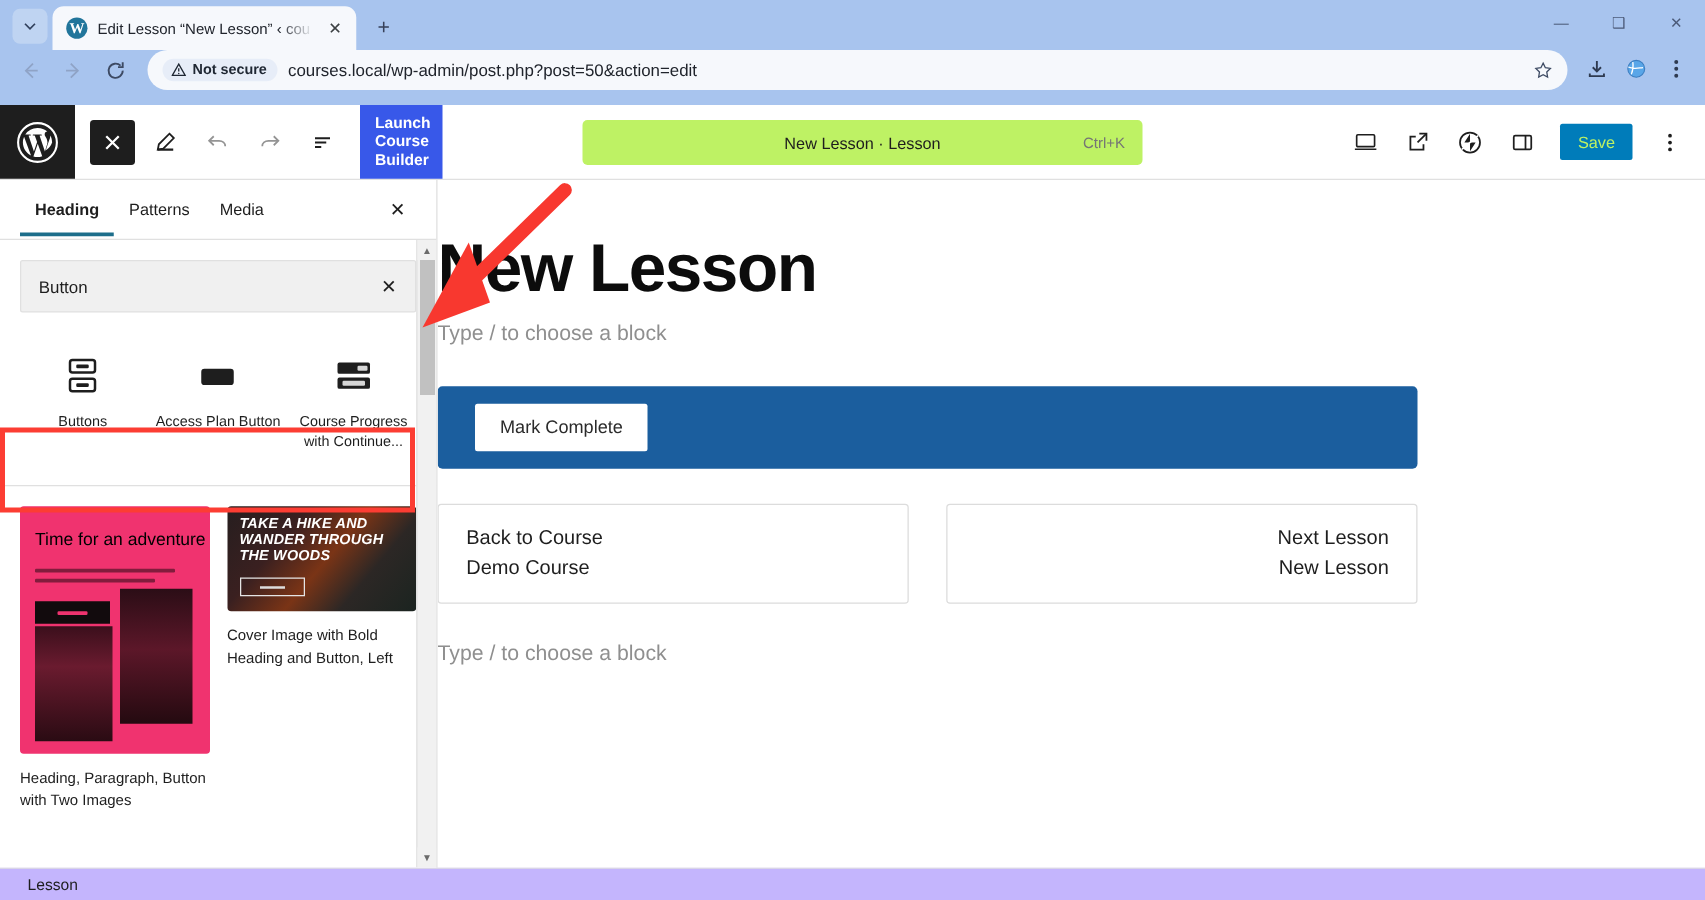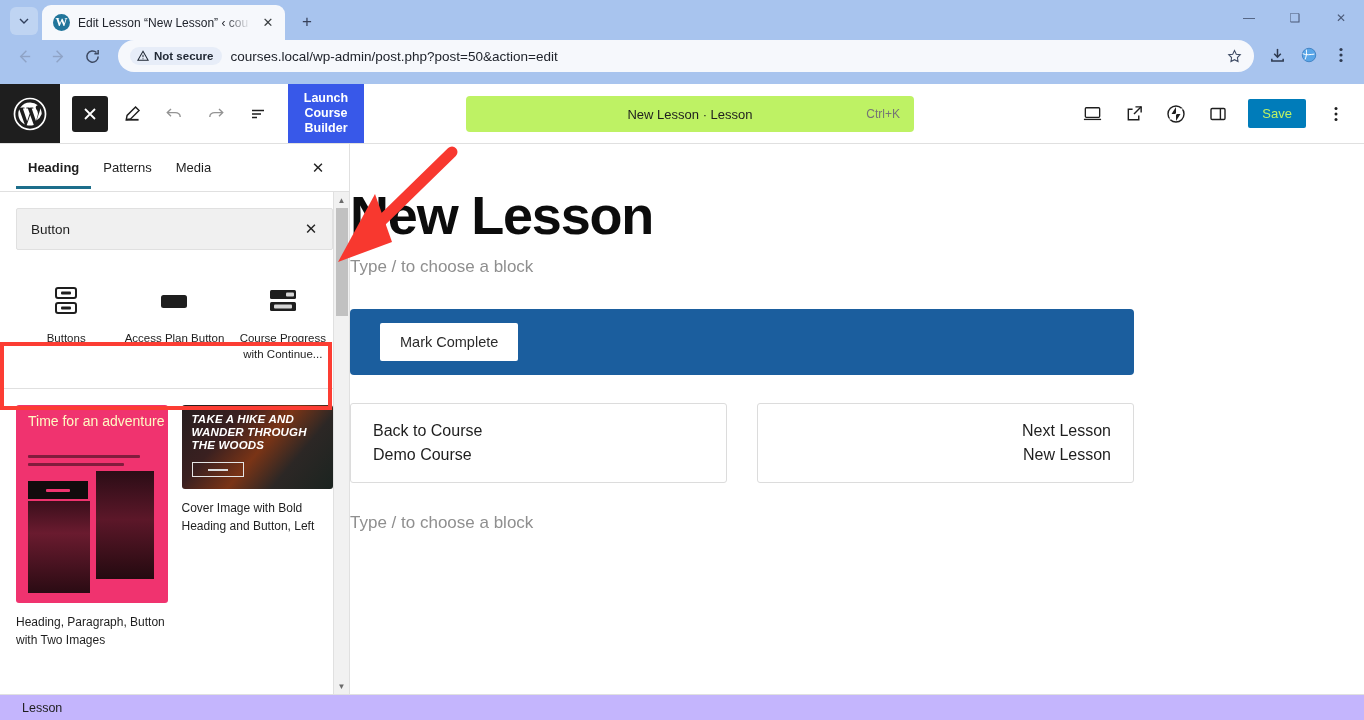--- a/index.html
+++ b/index.html
@@ -187,21 +187,21 @@
     color: #fff;
     font-size: 12.5px;
     line-height: 15px;
     font-weight: 600;
     text-align: center;
     padding: 8px 12px;
     margin-left: 12px;
     align-self: stretch;
     display: flex; flex-direction: column; justify-content: center;
     cursor: pointer;
-    width: 76px;
+    width: 66px;
   }
   .cmdbar {
     position: absolute;
     left: 466px; top: 12px;
     width: 448px; height: 36px;
     background: #bef264;
     border-radius: 4px;
     display: flex;
     align-items: center;
     justify-content: center;
@@ -360,22 +360,22 @@
     background: linear-gradient(130deg, #261e1f 0%, #3a2020 30%, #7a3416 52%, #2c2725 72%, #1b2420 100%);
     font-style: italic;
   }
   .pat-caption {
     font-size: 12px;
     color: #1e1e1e;
     line-height: 18px;
     margin-top: 10px;
   }
   .pt-title {
-    position: absolute; left: 12px; top: 8px;
-    font-size: 14px; color: #fef9c3; line-height: 16px;
+    position: absolute; left: 12px; top: 18px;
+    font-size: 14px; color: #000000; line-height: 16px;
     font-family: "Liberation Sans", sans-serif;
   }
   .pt-lines { position: absolute; left: 12px; top: 50px; width: 112px; }
   .pt-line { height: 3px; background: rgba(40,10,20,.55); margin-bottom: 5px; border-radius: 1px;}
   .pt-btn {
     position: absolute; left: 12px; top: 76px;
     width: 60px; height: 18px;
     background: #120b0d;
     display: flex; align-items: center; justify-content: center;
   }

